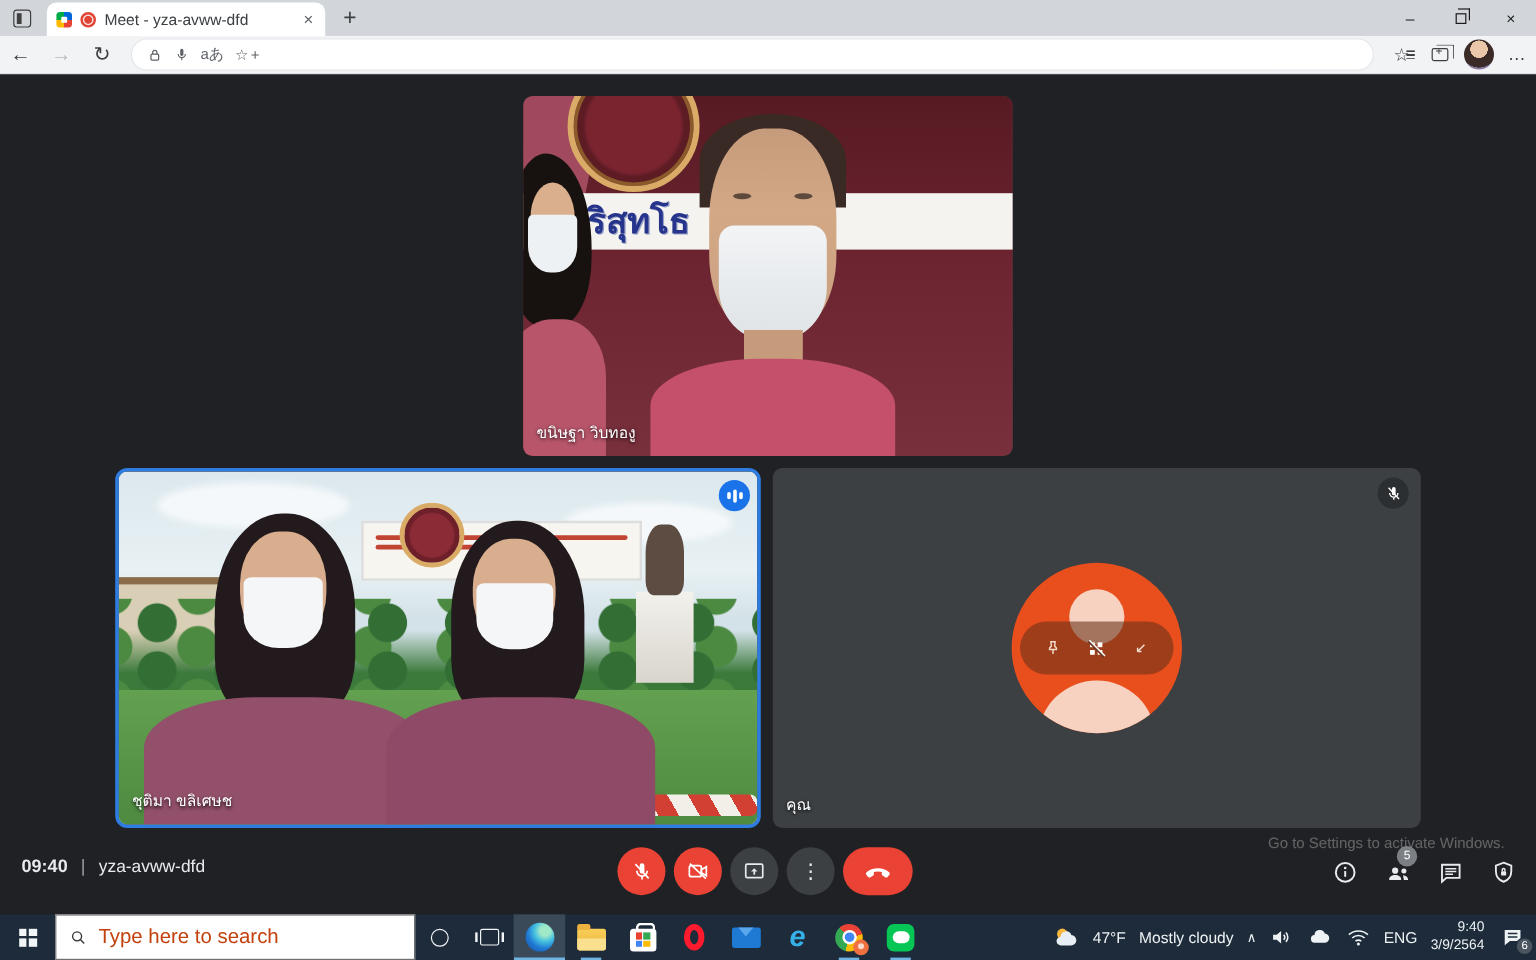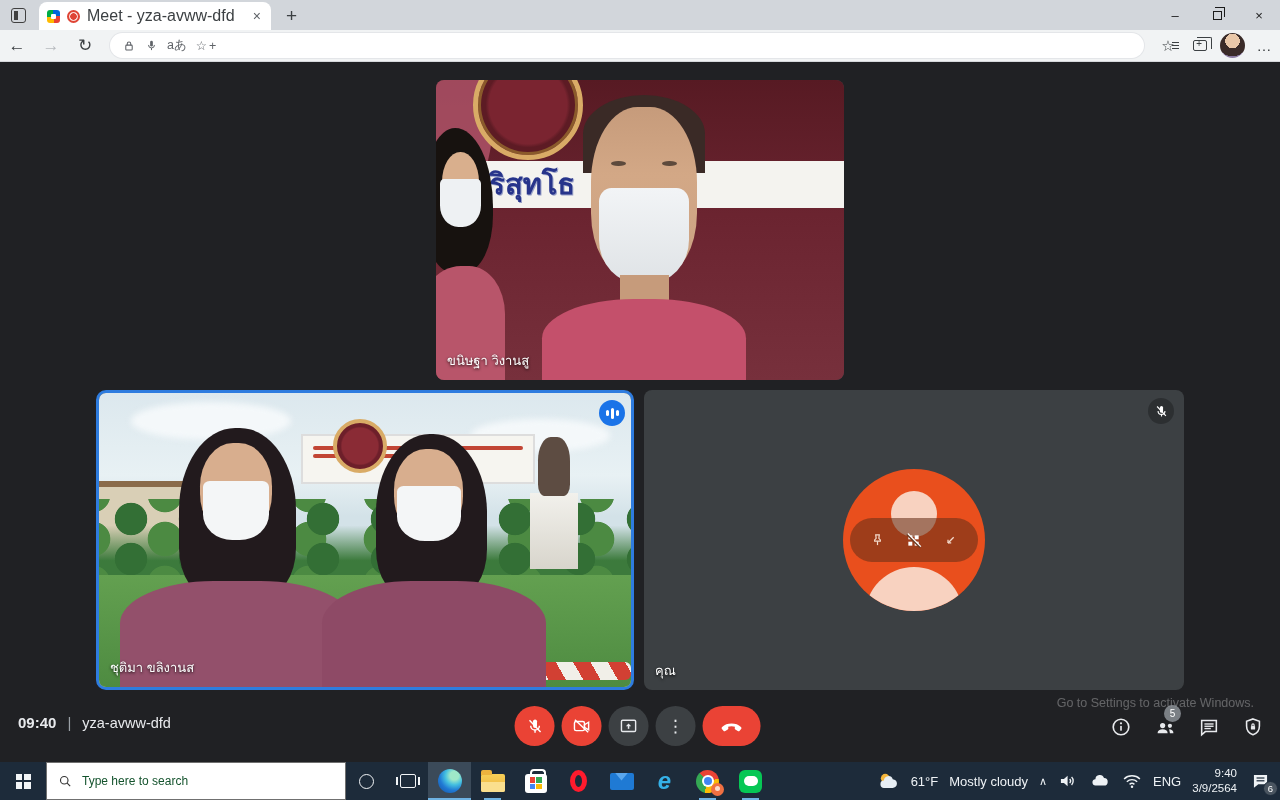--- a/index.html
+++ b/index.html
@@ -7,21 +7,21 @@
 body{font-family:"Liberation Sans",sans-serif;position:relative;overflow:hidden;background:#202124}
 
 
 .tabstrip{position:absolute;top:0;left:0;width:100%;height:30px;background:#d2d6db;display:flex;align-items:flex-end}
 .tabactions{width:15px;height:15px;border:1.6px solid #404040;border-radius:3px;margin:0 0 7px 11px;position:relative}
 .tabactions::after{content:"";position:absolute;left:2px;top:2px;bottom:2px;width:4px;background:#404040}
 .tab{margin-left:13px;width:232px;height:28px;background:#fff;border-radius:8px 8px 0 0;display:flex;align-items:center;padding:0 8px;gap:7px}
 .meetico{width:13px;height:13px;border-radius:3px;background:conic-gradient(#0066da 0 25%,#e94235 0 50%,#ffba00 0 75%,#00ac47 0 100%);position:relative;flex:0 0 auto}
 .meetico::after{content:"";position:absolute;left:4px;top:4px;width:5px;height:5px;background:#fff;border-radius:1px}
 .recico{width:13px;height:13px;border-radius:50%;border:2px solid #df4435;background:radial-gradient(circle,#df4435 0 3px,#f9dcd8 3.5px);flex:0 0 auto}
-.tabtitle{font-size:16px;color:#3c4043;flex:1;white-space:nowrap;overflow:hidden}
+.tabtitle{font-size:13px;color:#3c4043;flex:1;white-space:nowrap;overflow:hidden}
 .tabclose{font-size:14px;color:#5f6368;padding:0 2px}
 .newtab{font-size:19px;color:#3c4043;margin-left:15px;margin-bottom:3px}
 .wincontrols{margin-left:auto;display:flex;height:30px;align-self:flex-start}
 .wc{width:42px;height:100%;display:flex;align-items:center;justify-content:center;font-size:13px;color:#1b1b1b}
 .restoreglyph{width:9px;height:9px;border:1.3px solid #1b1b1b;position:relative;background:#d2d6db}
 .restoreglyph::before{content:"";position:absolute;left:1.8px;top:-4.3px;width:9px;height:9px;border-top:1.3px solid #1b1b1b;border-right:1.3px solid #1b1b1b}
 
 .toolbar{position:absolute;top:30px;left:0;width:100%;height:32px;background:#f1f3f4;display:flex;align-items:center;border-bottom:1px solid #d5d8db}
 .navbtn{width:34px;text-align:center;font-size:17px;color:#3c4043}
 .navbtn.disabled{color:#b6b9bd}
@@ -143,21 +143,21 @@
 .watermark{position:absolute;right:26px;top:631px;color:rgba(255,255,255,.40);pointer-events:none;z-index:1}
 .wm1{font-size:20px}
 .wm2{font-size:12.5px;color:rgba(255,255,255,.30);margin-top:3px}
 
 
 .taskbar{position:absolute;left:0;top:762px;width:1280px;height:38px;background:var(--c-taskbar-bg,#1d2b3a);display:flex;align-items:center;color:#eef2f5}
 .tb-start{width:46px;height:38px;display:flex;align-items:center;justify-content:center}
 .winlogo{width:15px;height:15px;display:grid;grid-template-columns:1fr 1fr;grid-template-rows:1fr 1fr;gap:1.6px}
 .winlogo i{background:#f2f5f7}
 .tb-search{width:300px;height:38px;background:#fff;display:flex;align-items:center;gap:9px;padding:0 11px;border:1px solid #707070}
-.tb-search span{font-size:12px;color:#14532d}
+.tb-search span{font-size:17px;color:#c2410c}
 .tb-slot{width:41px;height:38px;display:flex;align-items:center;justify-content:center}
 .cortana{width:15px;height:15px;border:1.8px solid #f2f5f7;border-radius:50%}
 .tvico{width:16px;height:14px;border:1.6px solid #f2f5f7;border-radius:2px;position:relative}
 .tvico::before,.tvico::after{content:"";position:absolute;top:2px;bottom:2px;width:2px;background:#f2f5f7}
 .tvico::before{left:-5px}.tvico::after{right:-5px}
 .apps{display:flex;height:38px}
 .app{width:43px;height:38px;display:flex;align-items:center;justify-content:center;position:relative}
 .app.active{background:#3b4a59;box-shadow:inset 0 -2px 0 var(--c-edge-underline,#6fb3e3)}
 .app.running::after{content:"";position:absolute;bottom:0;left:13px;right:13px;height:2px;background:var(--c-edge-underline,#6fb3e3)}
 .edgeico{width:24px;height:24px;border-radius:50%;background:radial-gradient(circle at 68% 28%,#9fe8c8 0 18%,#45c0e0 38%,#2079d4 62%,#15509e 100%)}
@@ -257,21 +257,21 @@
       <div class="s2-bmask"></div>
       <div class="s2-bbody"></div>
       <div class="s2-ahair"></div>
       <div class="s2-aface"></div>
       <div class="s2-eye e1"></div>
       <div class="s2-eye e2"></div>
       <div class="s2-amask"></div>
       <div class="s2-aneck"></div>
       <div class="s2-abody"></div>
     </div>
-    <span class="nametag">ขนิษฐา วิงานสู</span>
+    <span class="nametag">ขนิษฐา วิบทองู</span>
   </div>
 
 
   <div class="tile t4">
     <div class="s4">
       <div class="s4-cloud cl1"></div>
       <div class="s4-cloud cl2"></div>
       <div class="s4-bldg"></div>
       <div class="s4-sign">
           <i></i>
@@ -292,21 +292,21 @@
       <div class="hair h2"></div>
       <div class="face f2"></div>
       <div class="mask m2"></div>
       <div class="shirt b2"></div>
     </div>
     <span class="audiochip">
         <i class="ab1"></i>
         <i class="ab2"></i>
         <i class="ab3"></i>
       </span>
-    <span class="nametag">ชุติมา ขลิงานส</span>
+    <span class="nametag">ชุติมา ขลิเศษช</span>
   </div>
 
   <div class="tile t5">
     <div class="bigavatar s5-avatar">
       <div class="s5-head"></div>
       <div class="s5-body"></div>
     </div>
     <div class="s5-pill">
       <svg width="17" height="17" viewBox="0 0 24 24">
           <path d="M9.5 4h5l-.6 5 2.1 2.2V13H8v-1.8L10.1 9z" fill="none" stroke="#f4dccd" stroke-width="1.7"></path>
@@ -468,21 +468,21 @@
         <span class="lineico">
           <i></i>
         </span>
       </div>
   </div>
   <div class="tray">
     <svg width="24" height="22" viewBox="0 0 24 24">
         <circle cx="9" cy="9" r="4.8" fill="#f6b73c"></circle>
         <path d="M8 19.5a4 4 0 0 1-.5-8A5 5 0 0 1 17.2 10a3.9 3.9 0 0 1-.4 9.5z" fill="#e7eef4"></path>
       </svg>
-    <span class="txt">61°F</span>
+    <span class="txt">47°F</span>
     <span class="txt">Mostly cloudy</span>
     <span class="chev">∧</span>
     <svg width="20" height="20" viewBox="0 0 24 24">
         <path d="M3.5 9.5v5h3.6l4.4 3.8V5.7L7.1 9.5z" fill="#eef2f5"></path>
         <path d="M14 9.5a3.6 3.6 0 0 1 0 5M16.3 7.3a6.8 6.8 0 0 1 0 9.4" fill="none" stroke="#eef2f5" stroke-width="1.6"></path>
       </svg>
     <svg width="22" height="20" viewBox="0 0 24 24">
         <path d="M7 17.5a3.8 3.8 0 0 1-.5-7.6A5.3 5.3 0 0 1 16.8 8.3a4 4 0 0 1-.3 9.2z" fill="#eef2f5"></path>
       </svg>
     <svg width="20" height="20" viewBox="0 0 24 24">

